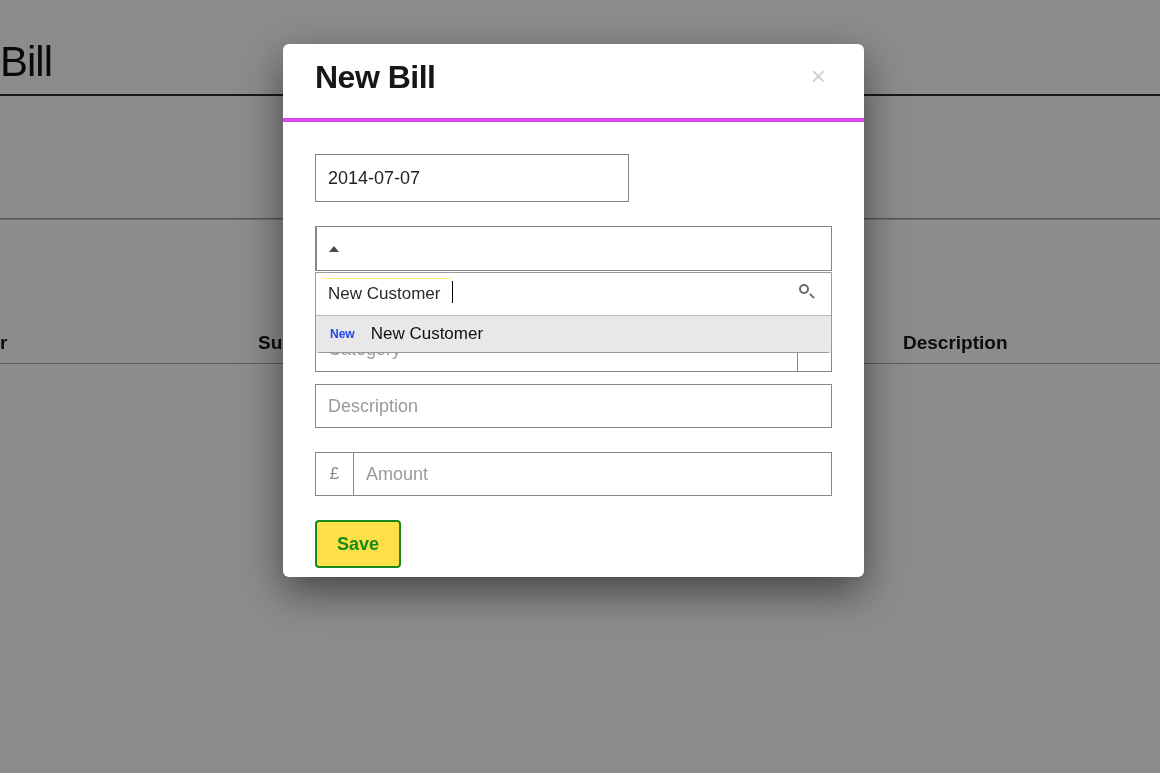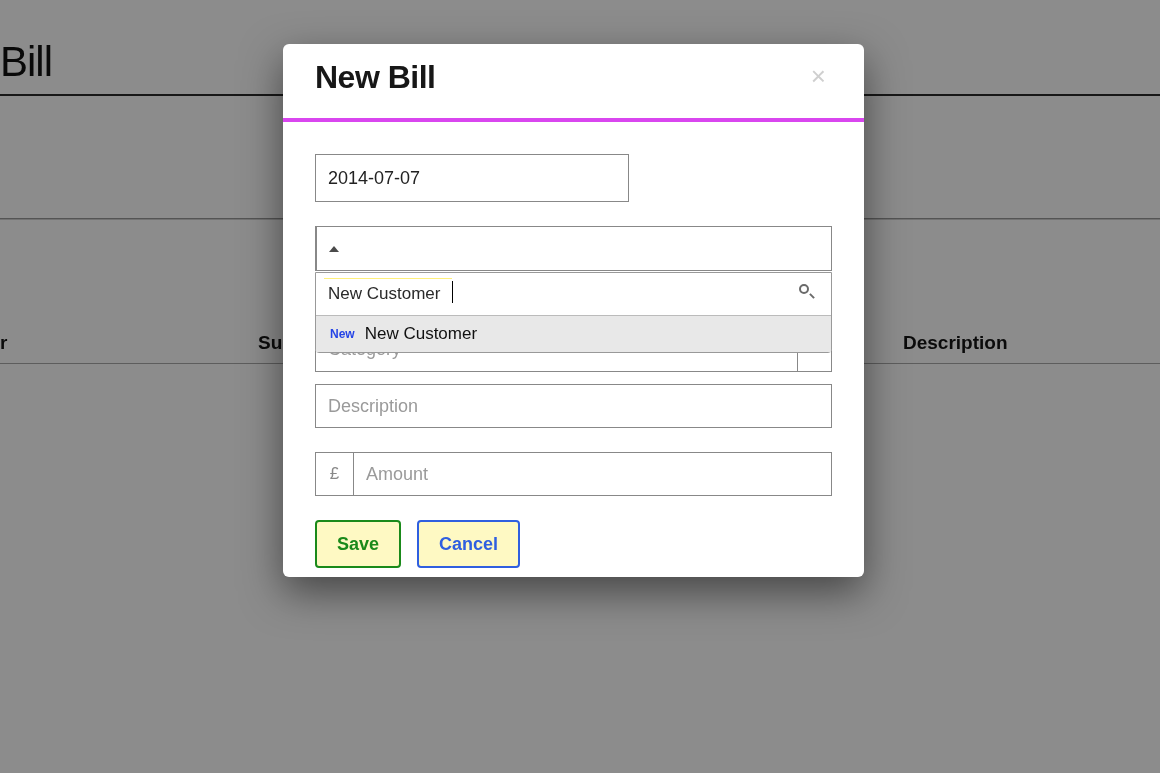--- a/index.html
+++ b/index.html
@@ -50,31 +50,31 @@
     width: 100%; height: 30px; border: none; outline: none;
     font-size: 17px; color: #2a2a2a; padding: 0 28px 0 4px;
   }
   .dd-highlight { position: absolute; top: 5px; left: 8px; height: 30px; width: 128px; background: #fff07a; z-index: -1; }
   .dd-cursor { position: absolute; top: 8px; left: 136px; width: 1px; height: 22px; background: #000; }
   .dd-mag { position: absolute; right: 18px; top: 11px; width: 14px; height: 14px; }
   .dd-mag .circ { position: absolute; width: 10px; height: 10px; border: 2px solid #6a6a6a; border-radius: 50%; }
   .dd-mag .hand { position: absolute; width: 6px; height: 2px; background: #6a6a6a; transform: rotate(45deg); left: 10px; top: 11px; }
 
   .dd-list { max-height: 200px; overflow: auto; }
-  .dd-item { padding: 8px 14px; display: flex; align-items: center; gap: 10px; font-size: 17px; }
+  .dd-item { padding: 8px 14px; display: flex; align-items: center; gap: 16px; font-size: 17px; }
   .dd-item.hover { background: #e8e8e8; }
   .dd-new-badge { font-size: 12px; font-weight: 700; color: #2544e6; }
   .dd-item-text { color: #111; }
 
   .amount-row { display: flex; width: 100%; margin-bottom: 24px; }
   .amount-row .cur { width: 38px; border: 1px solid #888; border-right: none; display: flex; align-items: center; justify-content: center; font-size: 17px; color: #888; height: 44px; background: #fff; }
   .amount-row .amt { flex: 1; border: 1px solid #888; height: 44px; display: flex; align-items: center; padding: 0 12px; font-size: 18px; color: #9a9a9a; background: #fff; }
 
   .btn-row { display: flex; gap: 16px; }
-  .btn { height: 48px; padding: 12px 20px; font-size: 18px; font-weight: 600; background: #fef9c3; border-radius: 4px; cursor: pointer; display: flex; align-items: center; }
+  .btn { height: 48px; padding: 12px 20px; font-size: 18px; font-weight: 600; background: #fde047; border-radius: 4px; cursor: pointer; display: flex; align-items: center; }
   .btn.save { border: 2px solid #1a8a1a; color: #1a8a1a; }
   .btn.cancel { border: 2px solid #2f5fe0; color: #2f5fe0; }
 </style>
 </head>
 <body>
 
 <div class="page">
   <div class="brand">Bill</div>
   <div class="hr1"></div>
   <div class="hr2t"></div>
@@ -142,20 +142,17 @@
         <div class="cur">£</div>
         <div class="amt">
           <span>Amount</span>
         </div>
       </div>
 
       <div class="btn-row">
         <button class="btn save">
           <span>Save</span>
         </button>
-        <button class="btn cancel">
-          <span>Cancel</span>
-        </button>
       </div>
 
     </div>
   </div>
 </div>
 
 </body></html>

